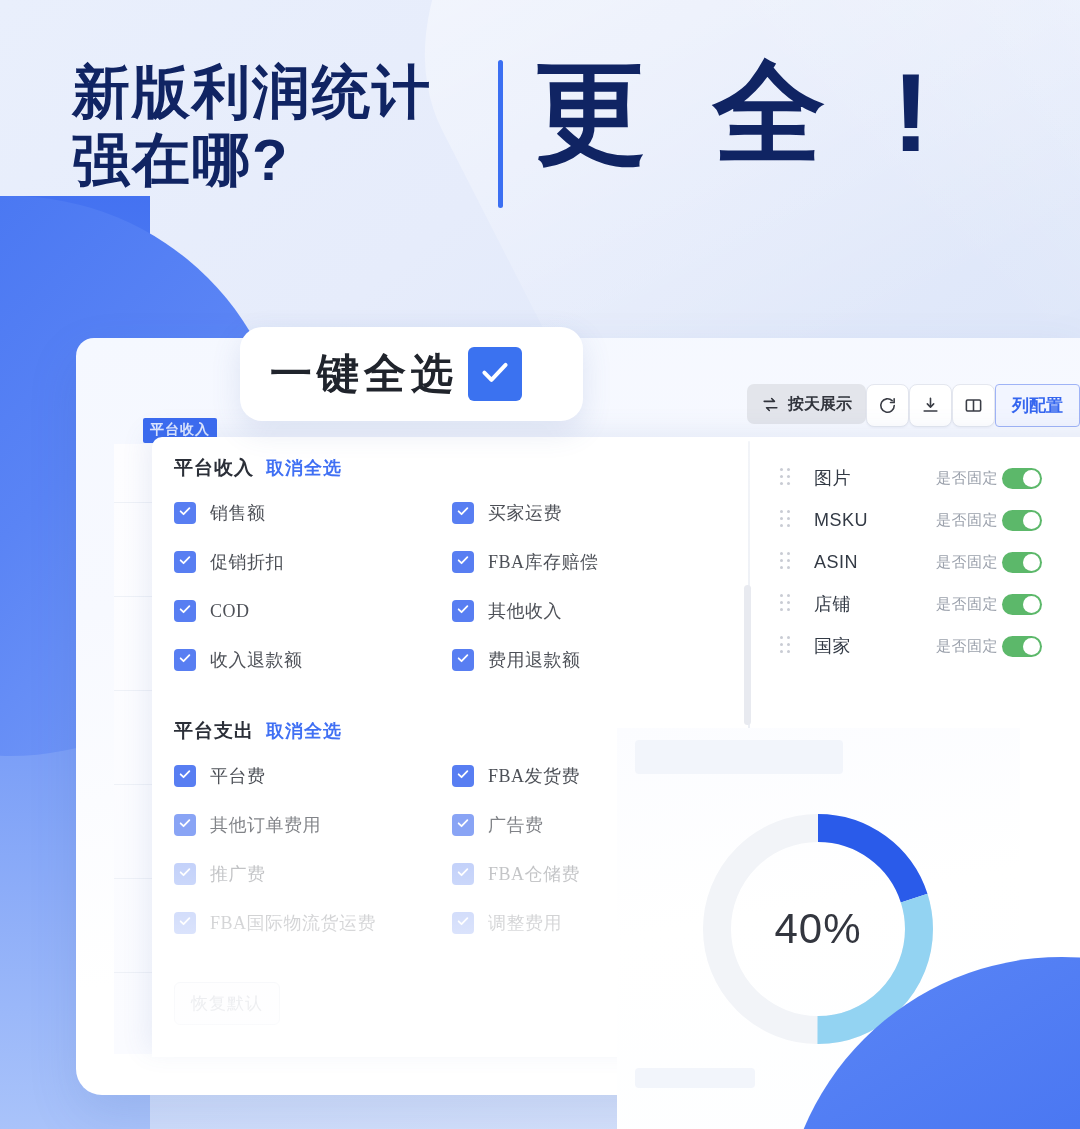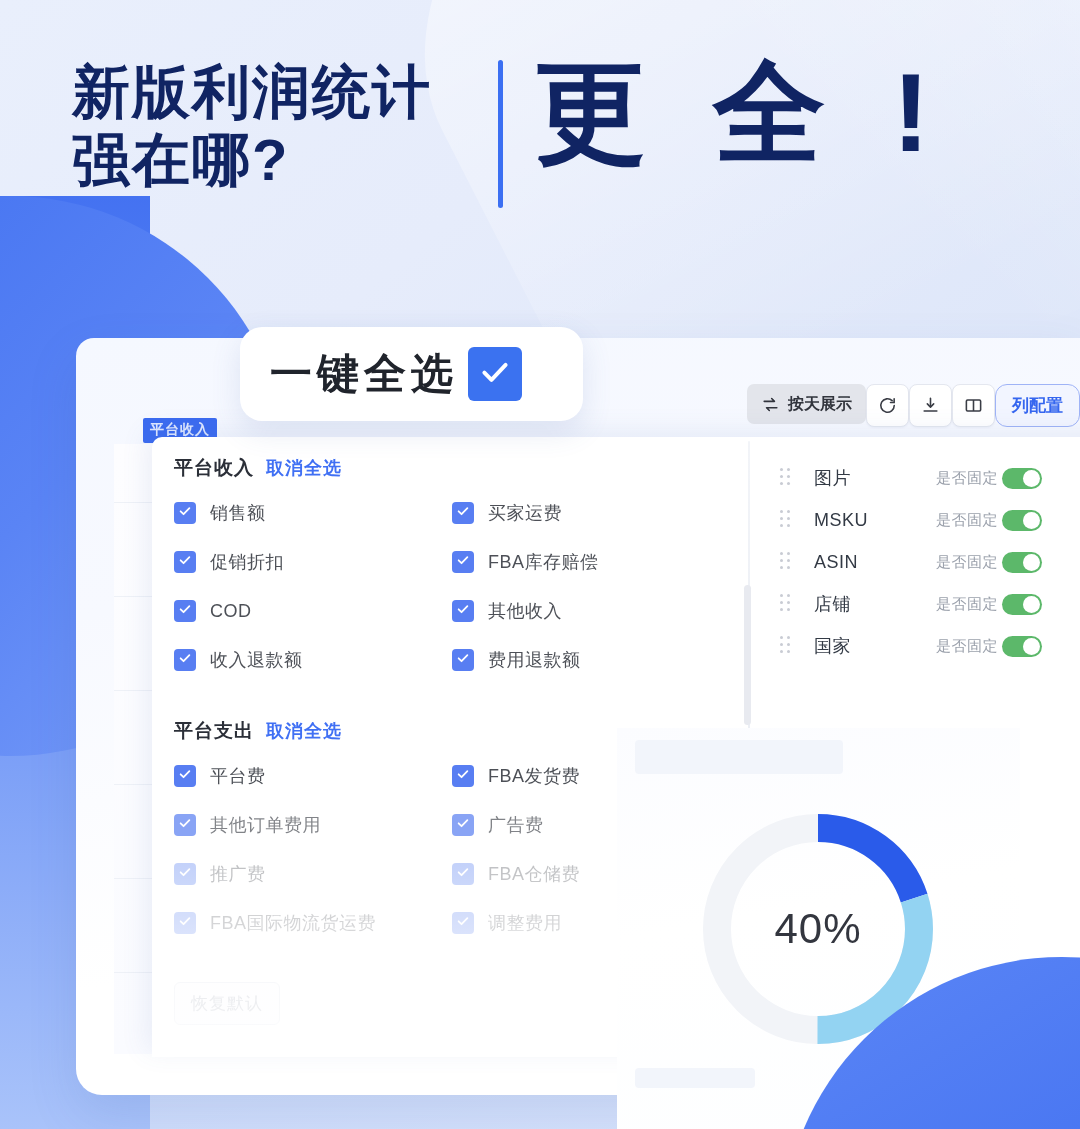--- a/index.html
+++ b/index.html
@@ -79,21 +79,21 @@
   .tb-seg{
     height:40px;display:flex;align-items:center;gap:8px;padding:0 14px;
     background:#e3e5eb;border-radius:7px;color:#31343c;font-size:16px;font-weight:600;
   }
   .tb-btn{
     width:41px;height:41px;border-radius:8px;background:#fff;
     border:1px solid #e4e7ef;display:flex;align-items:center;justify-content:center;
     box-shadow:0 1px 2px rgba(40,60,120,.05);
   }
   .tb-primary{
-    height:41px;border-radius:12px;background:#f2f5ff;border:1px solid #9fb3f6;
+    height:41px;border-radius:4px;background:#f2f5ff;border:1px solid #9fb3f6;
     display:flex;align-items:center;padding:0 16px;color:#3566ef;font-size:17px;font-weight:700;
     white-space:nowrap;
   }
   .ico{display:block;}
 
   
   #ghost-table{position:absolute;left:24px;top:72px;width:330px;height:650px;}
   .gt-tag{
     position:absolute;left:43px;top:8px;padding:3px 7px 4px;
     background:#3b6bf0;color:#dfe8ff;font-size:14px;font-weight:600;border-radius:2px;
@@ -113,21 +113,21 @@
   }
   .panel-fade{
     position:absolute;left:0;top:400px;width:620px;height:250px;
     background:linear-gradient(180deg,rgba(255,255,255,0) 0%,rgba(255,255,255,.62) 52%,rgba(255,255,255,.90) 100%);
     pointer-events:none;
   }
   .sec{position:absolute;left:22px;width:600px;}
   .sec-head{display:flex;align-items:baseline;gap:12px;margin-bottom:20px;}
   .sec-title{font-size:19px;font-weight:700;color:#2b2f38;letter-spacing:1px;}
   .sec-link{font-size:18px;font-weight:700;color:#4070f4;letter-spacing:1px;}
-  .cb-grid{display:grid;grid-template-columns:278px 278px;row-gap:25px;}
+  .cb-grid{display:grid;grid-template-columns:278px 278px;row-gap:25px;font-family:Liberation Serif, serif;}
   .cb-row{display:flex;align-items:center;gap:14px;}
   .cb-box{
     width:22px;height:22px;border-radius:4px;background:#3b68f0;
     display:flex;align-items:center;justify-content:center;flex:none;
   }
   .cb-label{font-size:18px;color:#2e323a;letter-spacing:.5px;white-space:nowrap;}
   .op-85{opacity:.85}.op-60{opacity:.60}.op-34{opacity:.34}
 
   
   .p-divider{position:absolute;left:596px;top:4px;width:2px;height:290px;

